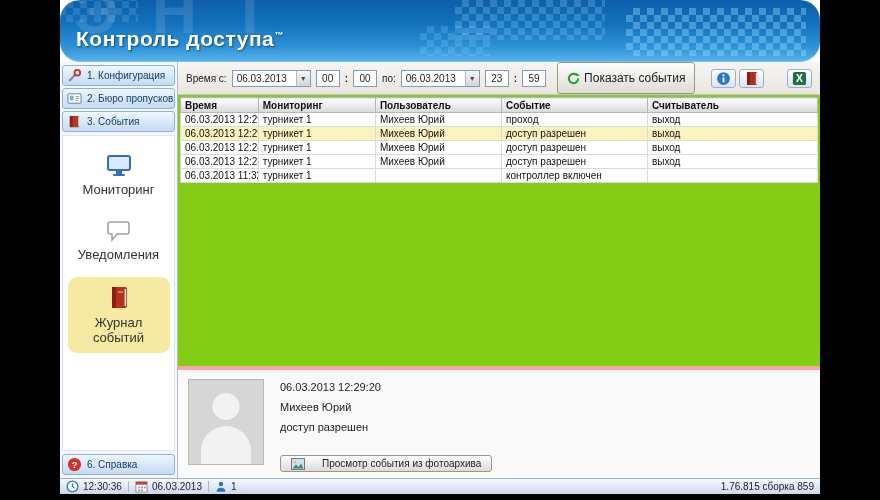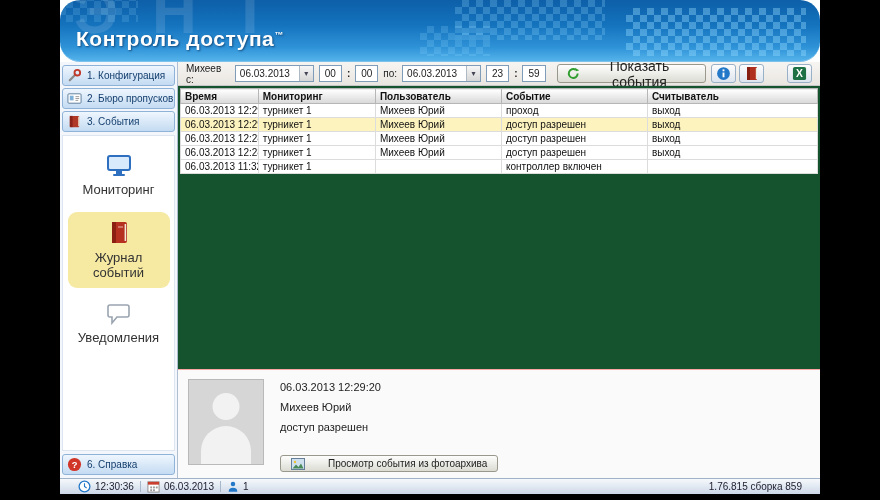--- a/index.html
+++ b/index.html
@@ -46,53 +46,53 @@
     background:linear-gradient(#f7f5f2,#e9e6e1);border-bottom:1px solid #c6c6c6;font-size:10px;color:#222;}
   .combo{display:flex;align-items:center;height:17px;background:#fff;border:1px solid #7f9db9;
     font-size:10px;padding-left:4px;}
   .combo .val{min-width:56px;}
   .combo .dd{width:14px;height:15px;margin-left:3px;background:linear-gradient(#f6f6f6,#d6d6d6);
     border-left:1px solid #aeb9c4;display:flex;align-items:center;justify-content:center;
     font-size:8px;color:#445;}
   .tbox{display:inline-flex;align-items:center;justify-content:center;width:24px;height:17px;
     background:#fff;border:1px solid #7f9db9;font-size:10px;}
   .colon{font-weight:bold;}
-  .btn{display:inline-flex;align-items:center;gap:4px;height:19px;padding:0 9px;
+  .btn{display:inline-flex;align-items:center;gap:4px;height:32px;padding:0 9px;
     background:linear-gradient(#fefefe,#dcdcd4);border:1px solid #98988c;border-radius:3px;
-    font-size:14px;font-family:inherit;color:#222;}
+    font-size:12px;font-family:inherit;color:#222;}
   .tb-right{margin-left:auto;display:flex;gap:3px;align-items:center;}
   .icon-btn{width:25px;height:19px;display:inline-flex;align-items:center;justify-content:center;
     background:linear-gradient(#fdfdfd,#dde4ee);border:1px solid #9ab0c6;border-radius:3px;}
   .icon-btn.excel{margin-left:20px;}
 
   
-  .grid-area{flex:1;background:#14532d;overflow:hidden;border-bottom:1px solid #fca5a5;}
+  .grid-area{flex:1;background:#84cc16;overflow:hidden;border-bottom:4px solid #fca5a5;}
   table{width:calc(100% - 4px);margin:2px 2px 0;border-collapse:collapse;table-layout:fixed;font-size:10px;}
   thead th{background:linear-gradient(#ffffff,#d8d8d8);border:1px solid #b6b6b6;font-weight:bold;
     text-align:left;padding:1px 4px;height:15px;color:#111;white-space:nowrap;overflow:hidden;}
   tbody td{border:1px solid #dcdcdc;padding:1px 4px;height:14px;color:#111;white-space:nowrap;
     overflow:hidden;background:#fff;}
   tr.selected td{background:#fdf3bf;}
 
   
   .detail{flex:0 0 108px;background:#fafafa;display:flex;padding:9px 10px 6px;gap:16px;}
   .photo{flex:0 0 76px;width:76px;height:86px;background:#d6d6d6;border:1px solid #b9b9b9;
     position:relative;overflow:hidden;}
   .sil-head{position:absolute;top:13px;left:50%;transform:translateX(-50%);width:27px;height:27px;
     border-radius:50%;background:#f2f2f2;}
   .sil-body{position:absolute;top:46px;left:50%;transform:translateX(-50%);width:50px;height:42px;
     border-radius:25px 25px 0 0;background:#f2f2f2;}
   .detail-info{display:flex;flex-direction:column;font-size:11px;color:#222;padding-top:2px;min-width:0;}
   .detail-info .line{margin-bottom:8px;}
-  .archive-btn{margin-top:auto;align-self:flex-start;display:inline-flex;align-items:center;gap:23px;
+  .archive-btn{margin-top:auto;align-self:flex-start;display:inline-flex;align-items:center;gap:17px;
     height:17px;padding:0 10px;background:linear-gradient(#fdfdfd,#dcdcd4);border:1px solid #98988c;
     border-radius:3px;font-size:10px;font-family:inherit;color:#222;}
 
   
-  .statusbar{flex:0 0 16px;display:flex;align-items:center;gap:6px;padding:0 18px;
+  .statusbar{flex:0 0 16px;display:flex;align-items:center;gap:6px;padding:0 6px;
     background:linear-gradient(#f6f9fc,#ccd8e8);border-top:1px solid #9fb2c8;font-size:10px;color:#223;}
   .sb-item{display:inline-flex;align-items:center;gap:4px;white-space:nowrap;}
   .sb-sep{width:1px;height:11px;background:#a7b6c8;}
   .sb-fill{flex:1;}
 </style>
 </head>
 <body>
 
 <div class="stage">
   <div class="window">
@@ -137,50 +137,50 @@
 
         <div class="nav-panel">
           <div class="sub-item">
             <svg width="26" height="23" viewBox="0 0 26 23">
                 <rect x="2" y="2" width="22" height="14" rx="2" fill="#d8eafc" stroke="#2e6fc0" stroke-width="2"></rect>
                 <rect x="10" y="17" width="6" height="3" fill="#2e6fc0"></rect>
                 <rect x="7" y="20" width="12" height="2" rx="1" fill="#2e6fc0"></rect>
               </svg>
             <span>Мониторинг</span>
           </div>
+          <div class="sub-item">
+            <svg width="25" height="22" viewBox="0 0 25 22">
+                <path d="M4 2 h17 a2 2 0 0 1 2 2 v8 a2 2 0 0 1 -2 2 h-10 l-5 6 v-6 h-2 a2 2 0 0 1 -2 -2 v-8 a2 2 0 0 1 2 -2 z" fill="#ffffff" stroke="#9aa4b0" stroke-width="1.6"></path>
+              </svg>
+            <span>Уведомления</span>
+          </div>
           <div class="sub-item selected">
             <svg width="22" height="25" viewBox="0 0 22 25">
                 <path d="M4 2 h13 a2 2 0 0 1 2 2 v17 a2 2 0 0 1 -2 2 h-13 z" fill="#b5301f"></path>
                 <rect x="4" y="2" width="4" height="21" fill="#8a1f12"></rect>
                 <rect x="16.6" y="4" width="1.6" height="17" fill="#f2ead8"></rect>
                 <line x1="10" y1="7" x2="15" y2="7" stroke="#e8b8b0" stroke-width="1"></line>
               </svg>
             <span>Журнал событий</span>
           </div>
-          <div class="sub-item">
-            <svg width="25" height="22" viewBox="0 0 25 22">
-                <path d="M4 2 h17 a2 2 0 0 1 2 2 v8 a2 2 0 0 1 -2 2 h-10 l-5 6 v-6 h-2 a2 2 0 0 1 -2 -2 v-8 a2 2 0 0 1 2 -2 z" fill="#ffffff" stroke="#9aa4b0" stroke-width="1.6"></path>
-              </svg>
-            <span>Уведомления</span>
-          </div>
         </div>
 
         <button class="nav-btn">
           <svg width="15" height="15" viewBox="0 0 16 16">
               <circle cx="8" cy="8" r="7" fill="#d03528"></circle>
               <text x="8" y="11.5" font-size="10" font-weight="bold" fill="#fff" text-anchor="middle">?</text>
             </svg>
           <span>6. Справка</span>
         </button>
       </aside>
 
       <section class="content">
 
         <div class="toolbar">
-          <span class="lbl">Михеев с:</span>
+          <span class="lbl">Время с:</span>
           <div class="combo">
             <span class="val">06.03.2013</span>
             <span class="dd">▾</span>
           </div>
           <span class="tbox">00</span>
           <span class="colon">:</span>
           <span class="tbox">00</span>
           <span class="lbl">по:</span>
           <div class="combo">
             <span class="val">06.03.2013</span>

